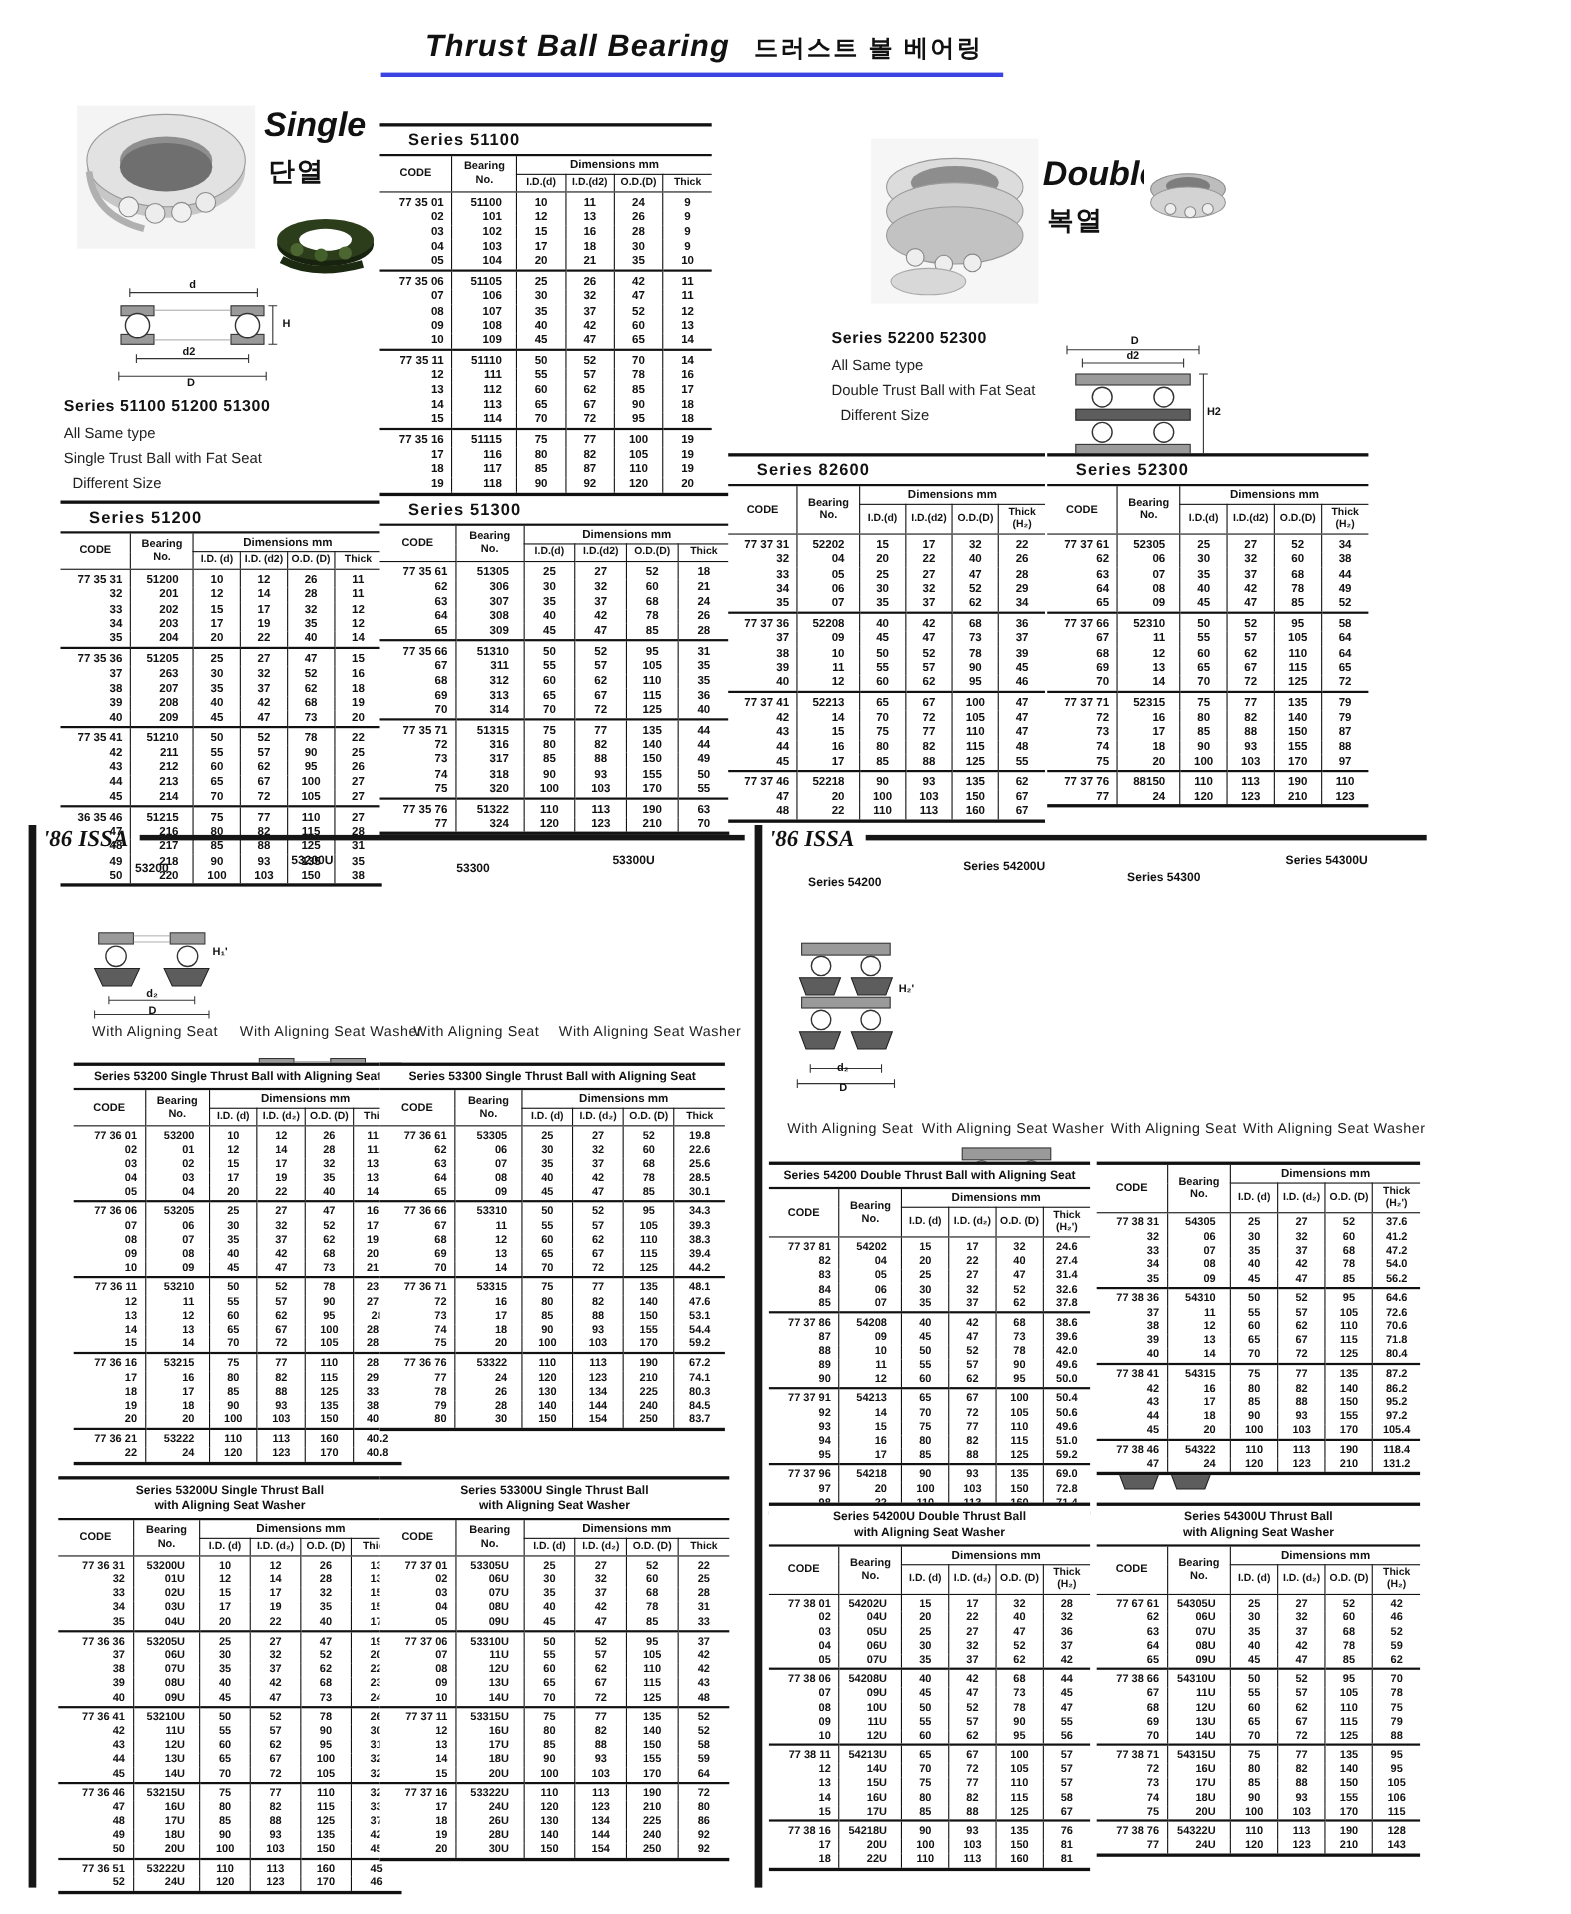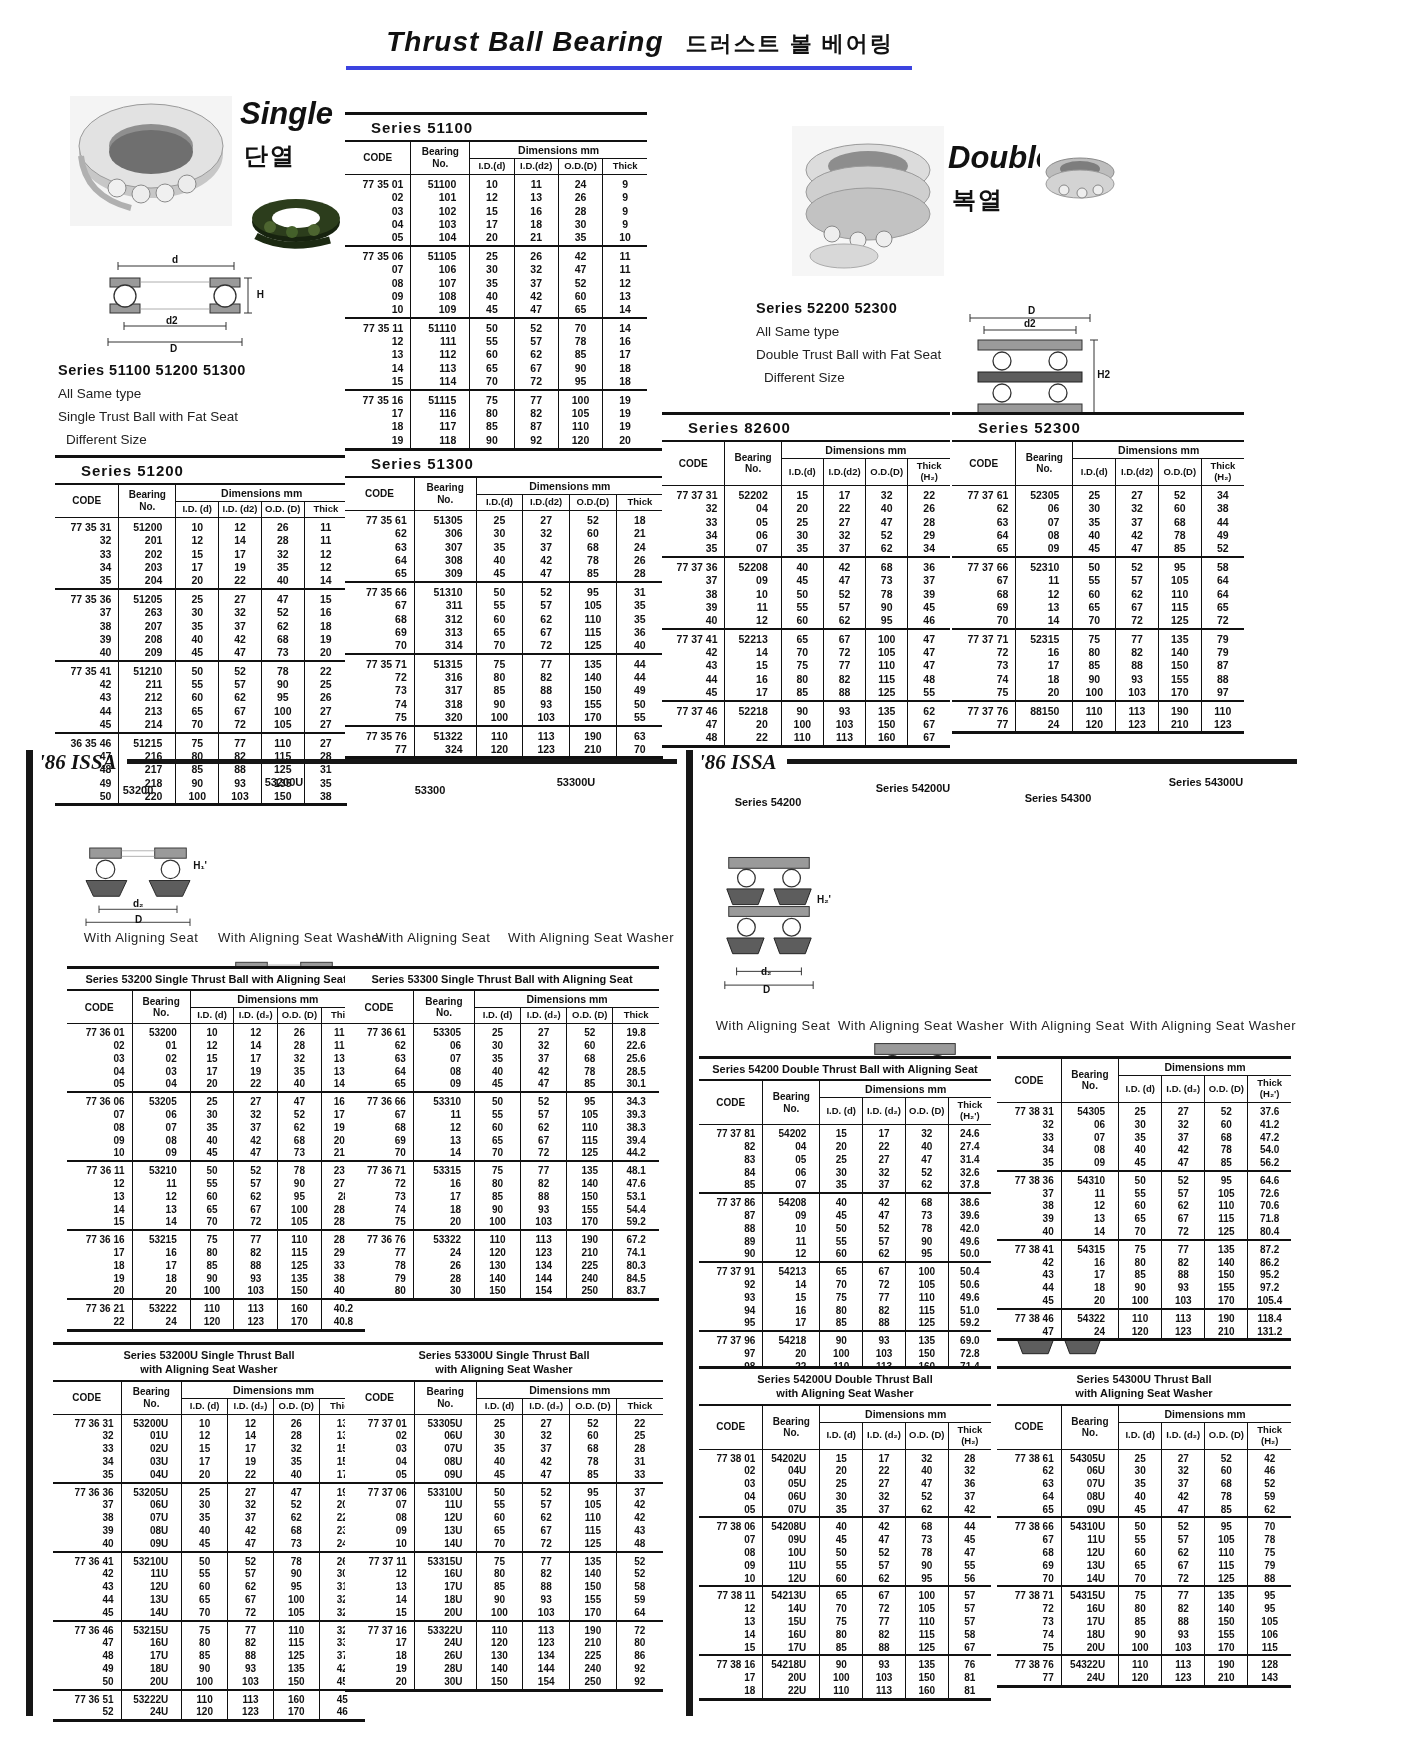--- a/index.html
+++ b/index.html
@@ -2522,21 +2522,21 @@
             <tr>
               <th class="th-sub" style="white-space:pre-line">I.D. (d)</th>
               <th class="th-sub" style="white-space:pre-line">I.D. (d₂)</th>
               <th class="th-sub" style="white-space:pre-line">O.D. (D)</th>
               <th class="th-sub" style="white-space:pre-line">Thick
 (H₂)</th>
             </tr>
           </thead>
           <tbody>
             <tr class="grp">
-              <td class="c0">77 38 61</td>
+              <td class="c0">77 67 61</td>
               <td class="c1">54305U</td>
               <td class="c2">25</td>
               <td class="c3">27</td>
               <td class="c4">52</td>
               <td class="c5">42</td>
             </tr>
             <tr class="">
               <td class="c0">62</td>
               <td class="c1">06U</td>
               <td class="c2">30</td>

